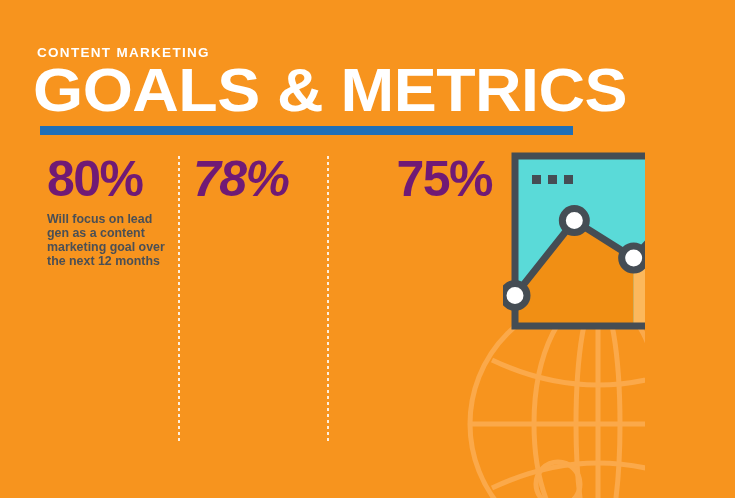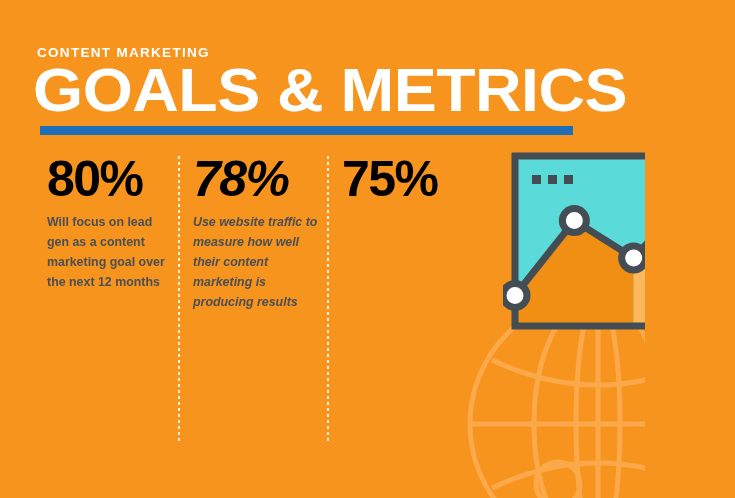--- a/index.html
+++ b/index.html
@@ -72,35 +72,35 @@
     top: 152px;
     width: 500px;
     height: 300px;
   }
   .stat-col {
     position: absolute;
     top: 0;
   }
   .stat-col-0 { left: 47px;  width: 122px; }
   .stat-col-1 { left: 193px; width: 126px; font-style: italic; }
-  .stat-col-2 { left: 342px; width: 150px; }
+  .stat-col-2 { left: 342px; width: 150px; text-align: right; }
 
   .stat-value {
     font-size: 50px;
     line-height: 54px;
     font-weight: bold;
-    color: #000000;
+    color: #701a75;
     letter-spacing: -1.5px;
     white-space: nowrap;
     margin: 0;
   }
   .stat-desc {
     margin: 6px 0 0 0;
     font-size: 12.4px;
-    line-height: 20px;
+    line-height: 14px;
     font-weight: bold;
     color: #4A4F55;
   }
 
   
   .divider {
     position: absolute;
     top: 156px;
     width: 2px;
     height: 285px;
@@ -155,21 +155,20 @@
 
   <div class="stats">
 
     <div class="stat-col stat-col-0">
       <p class="stat-value">80%</p>
       <p class="stat-desc">Will focus on lead gen as a content marketing goal over the next 12 months</p>
     </div>
 
     <div class="stat-col stat-col-1">
       <p class="stat-value">78%</p>
-      <p class="stat-desc">Use website traffic to measure how well their content marketing is producing results</p>
     </div>
 
     <div class="stat-col stat-col-2">
       <p class="stat-value">75%</p>
     </div>
 
   </div>
 
   <div class="chart-illustration">
     <svg id="chart-svg" width="200" height="190" viewBox="0 0 200 190" xmlns="http://www.w3.org/2000/svg">

